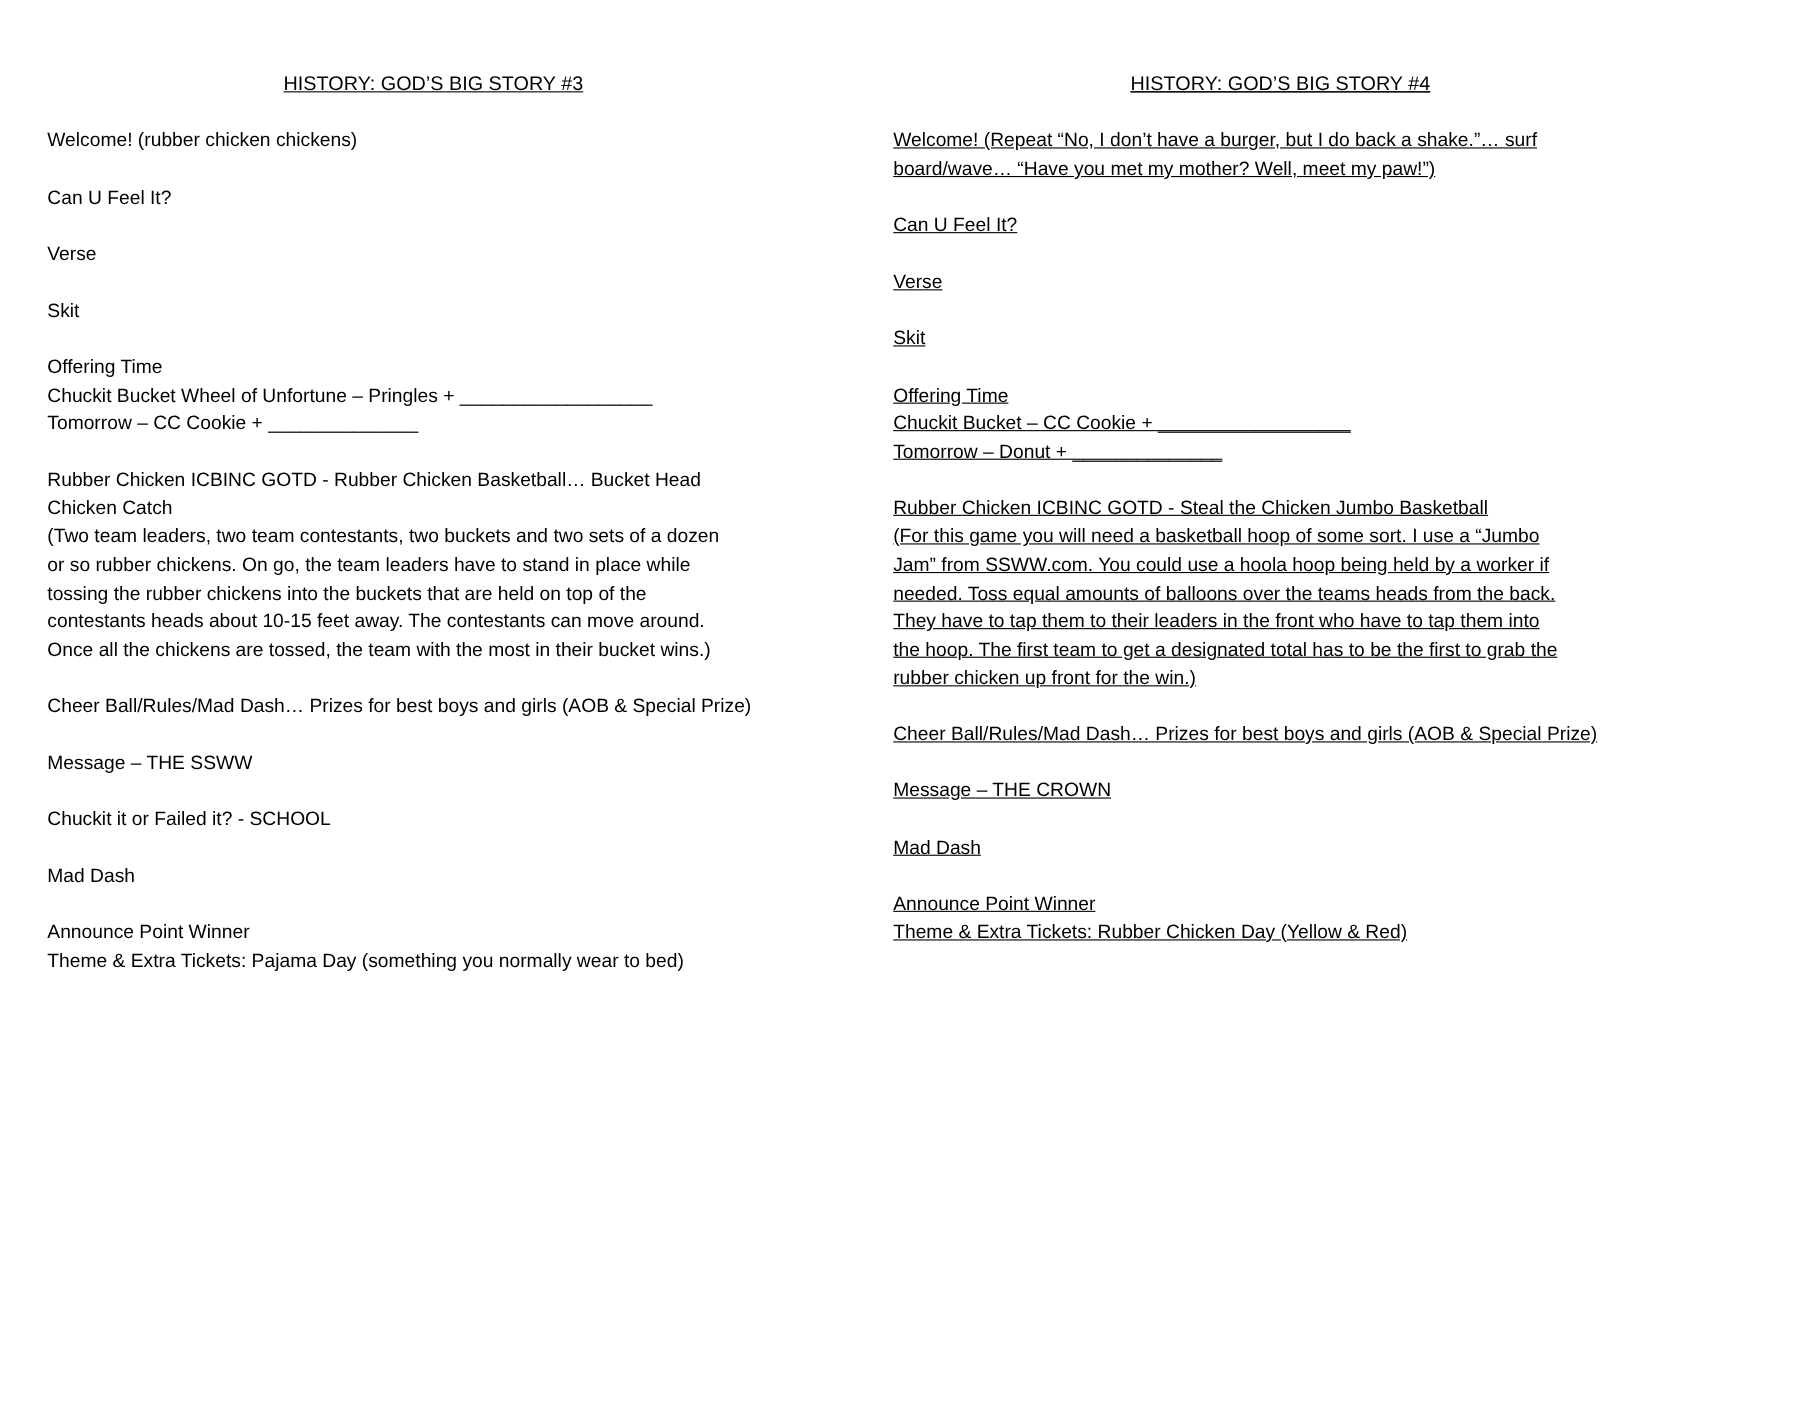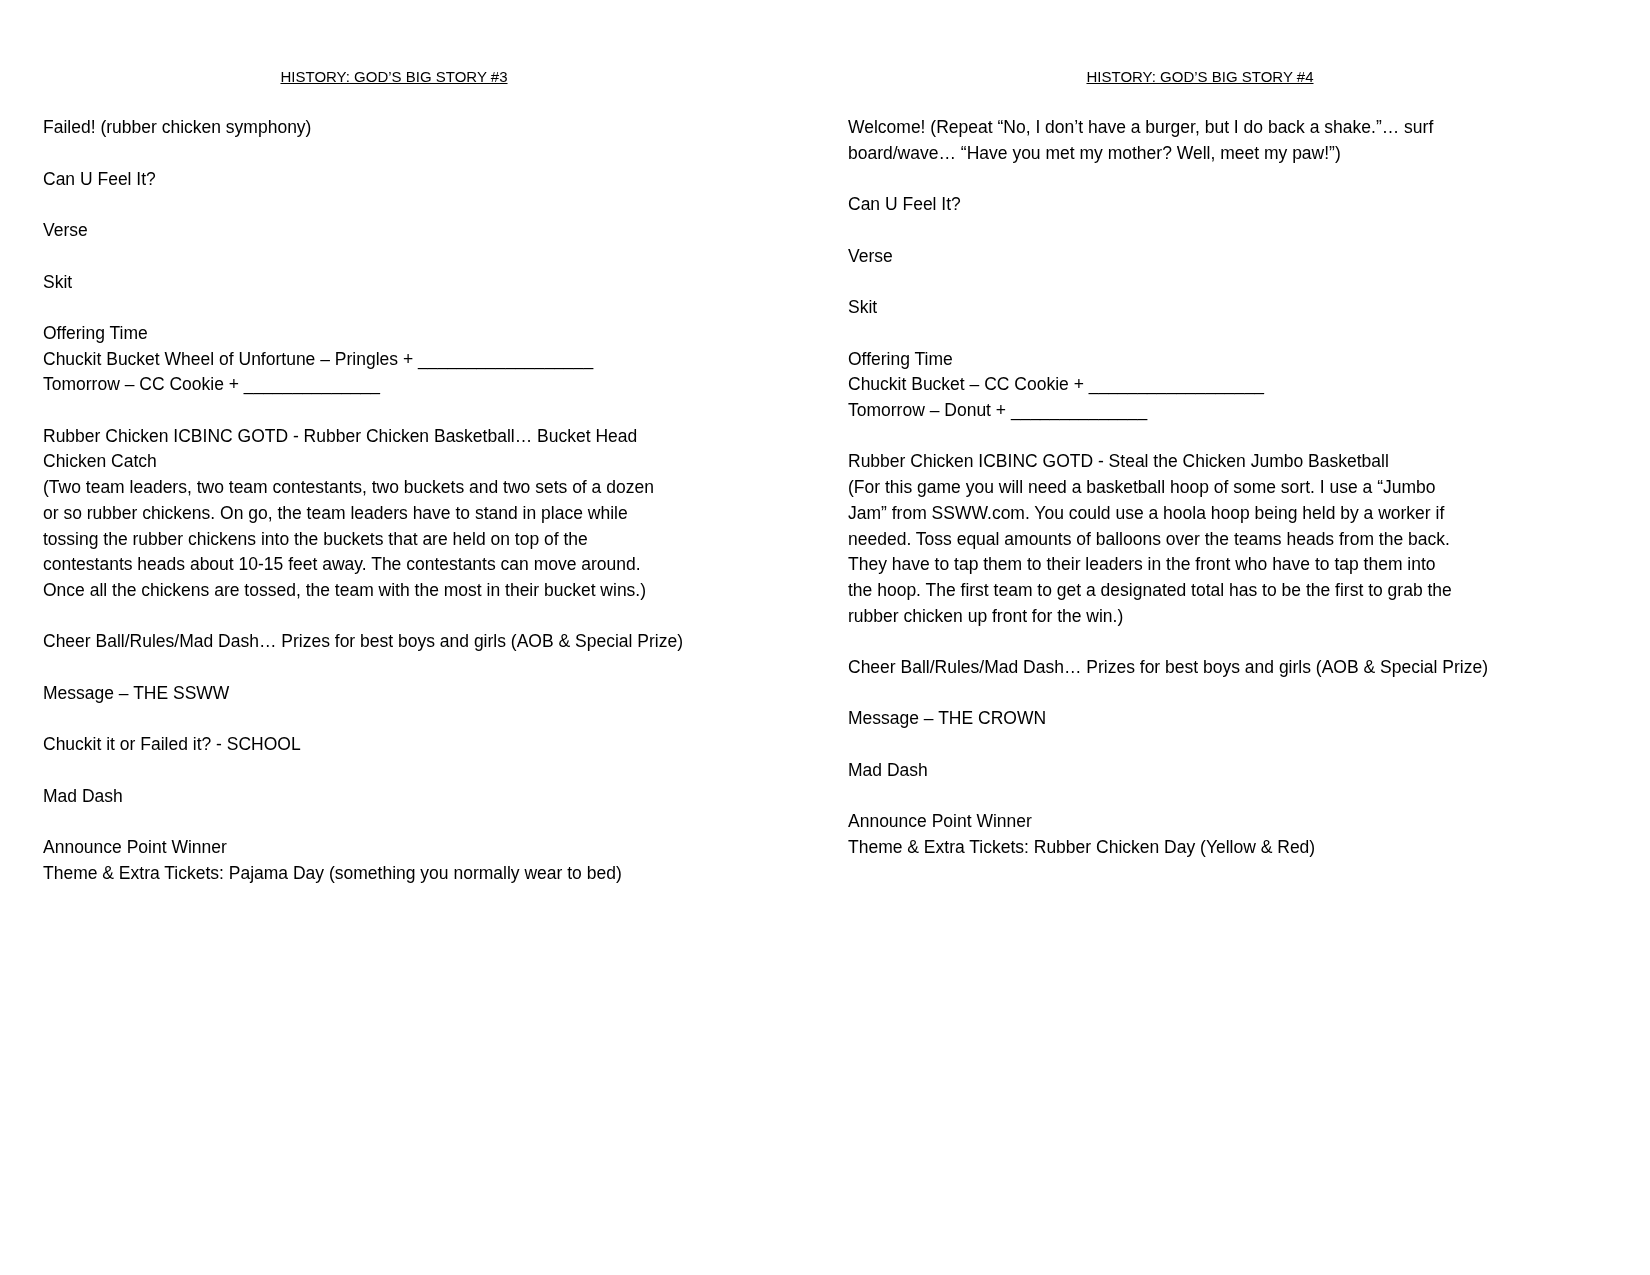--- a/index.html
+++ b/index.html
@@ -16,42 +16,42 @@
     font-family: "Liberation Sans", sans-serif;
     font-size: 17.5px;
     line-height: 25.7px;
     overflow: hidden;
   }
   .col {
     position: absolute;
     top: 64px;
   }
   .col-left  { left: 43px;  width: 702px; }
-  .col-right { left: 848px; width: 704px; }
+  .col-right { left: 812px; width: 704px; text-decoration: underline; }
   .title {
-    font-size: 15px;
+    font-size: 18px;
     font-weight: normal;
     text-decoration: underline;
     text-align: center;
     margin: 0 0 25.7px 0;
     white-space: pre;
   }
   .para {
     margin: 0 0 25.7px 0;
     white-space: pre;
   }
 </style>
 </head>
 <body>
 
 <div class="page">
 
   <div class="col col-left">
     <h1 class="title">HISTORY: GOD’S BIG STORY #3</h1>
-    <p class="para">Failed! (rubber chicken symphony)</p>
+    <p class="para">Welcome! (rubber chicken chickens)</p>
     <p class="para">Can U Feel It?</p>
     <p class="para">Verse</p>
     <p class="para">Skit</p>
     <p class="para">Offering Time
 Chuckit Bucket Wheel of Unfortune – Pringles + __________________
 Tomorrow – CC Cookie + ______________</p>
     <p class="para">Rubber Chicken ICBINC GOTD - Rubber Chicken Basketball… Bucket Head
 Chicken Catch
 (Two team leaders, two team contestants, two buckets and two sets of a dozen
 or so rubber chickens. On go, the team leaders have to stand in place while

